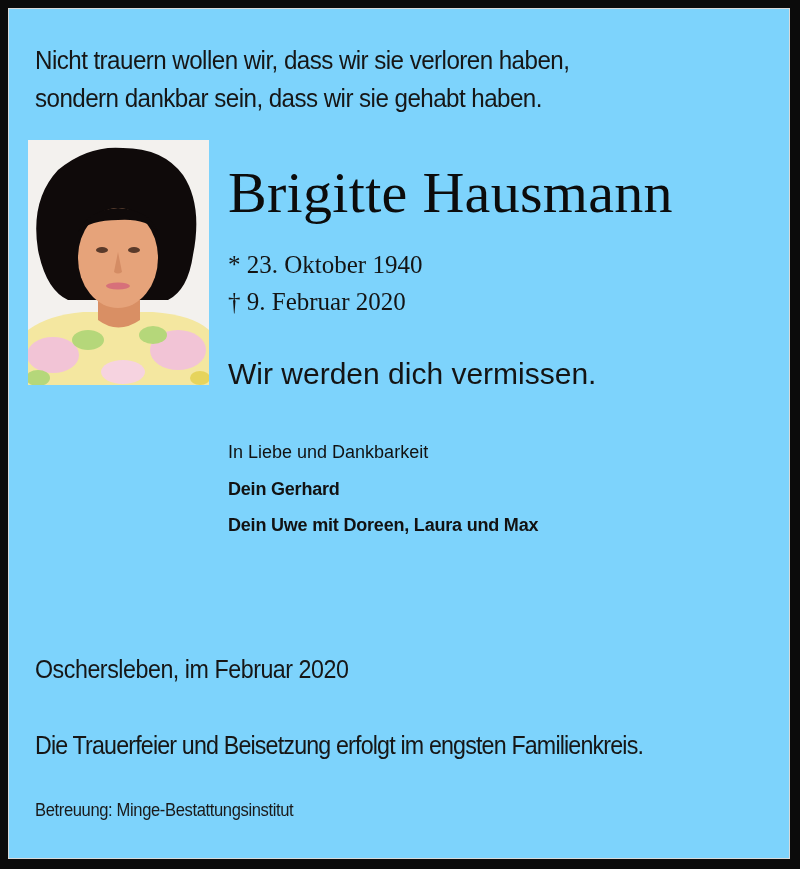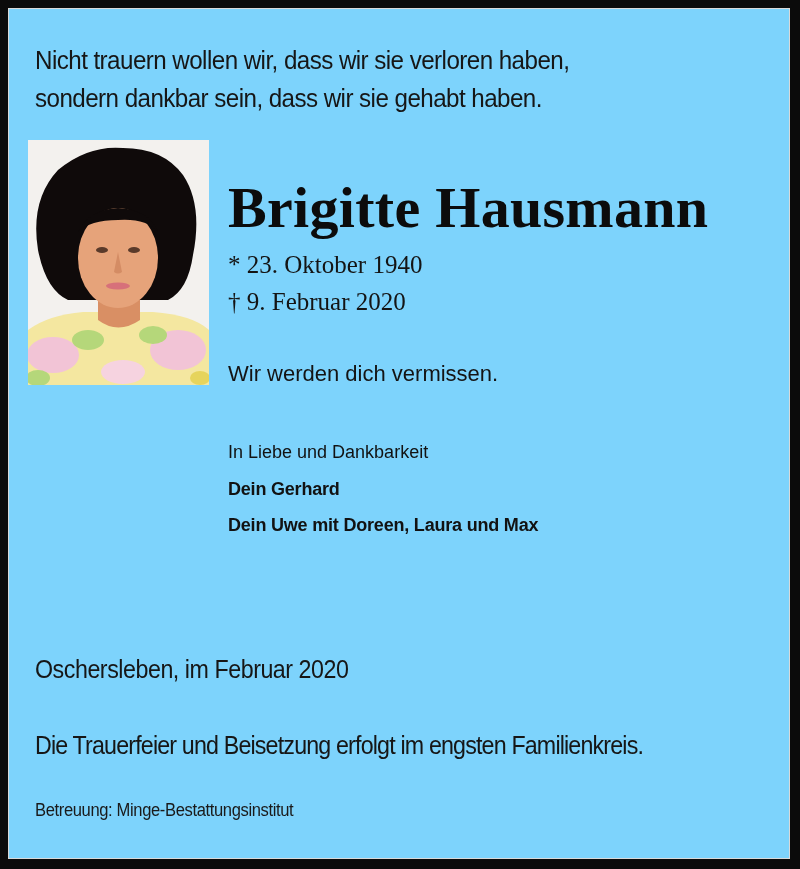--- a/index.html
+++ b/index.html
@@ -29,35 +29,34 @@
     .photo {
       position: absolute;
       left: 20px; top: 132px;
       width: 181px; height: 245px;
       background: #f3f1ee;
       overflow: hidden;
     }
     .name {
       left: 220px; top: 150px;
       font-family: "Liberation Serif", "DejaVu Serif", serif;
-      font-weight: bold;
+      font-weight: normal;
       font-size: 58px; line-height: 70px;
       letter-spacing: 0.3px;
       color: #0c0c0c;
-      margin-top: 15px;
     }
     .dates {
       left: 220px; top: 238px;
       font-family: "Liberation Serif", "DejaVu Serif", serif;
       font-size: 25px; line-height: 37px;
       color: #141414;
     }
     .missyou {
       left: 220px; top: 346px;
-      font-size: 22px; line-height: 40px;
+      font-size: 30px; line-height: 40px;
       color: #141414;
     }
     .family {
       left: 220px; top: 426px;
       font-size: 18px; line-height: 36.5px;
       color: #121212;
     }
     .family .intro { font-weight: normal; }
     .family .member { font-weight: bold; letter-spacing: -0.2px; }
     .place {

